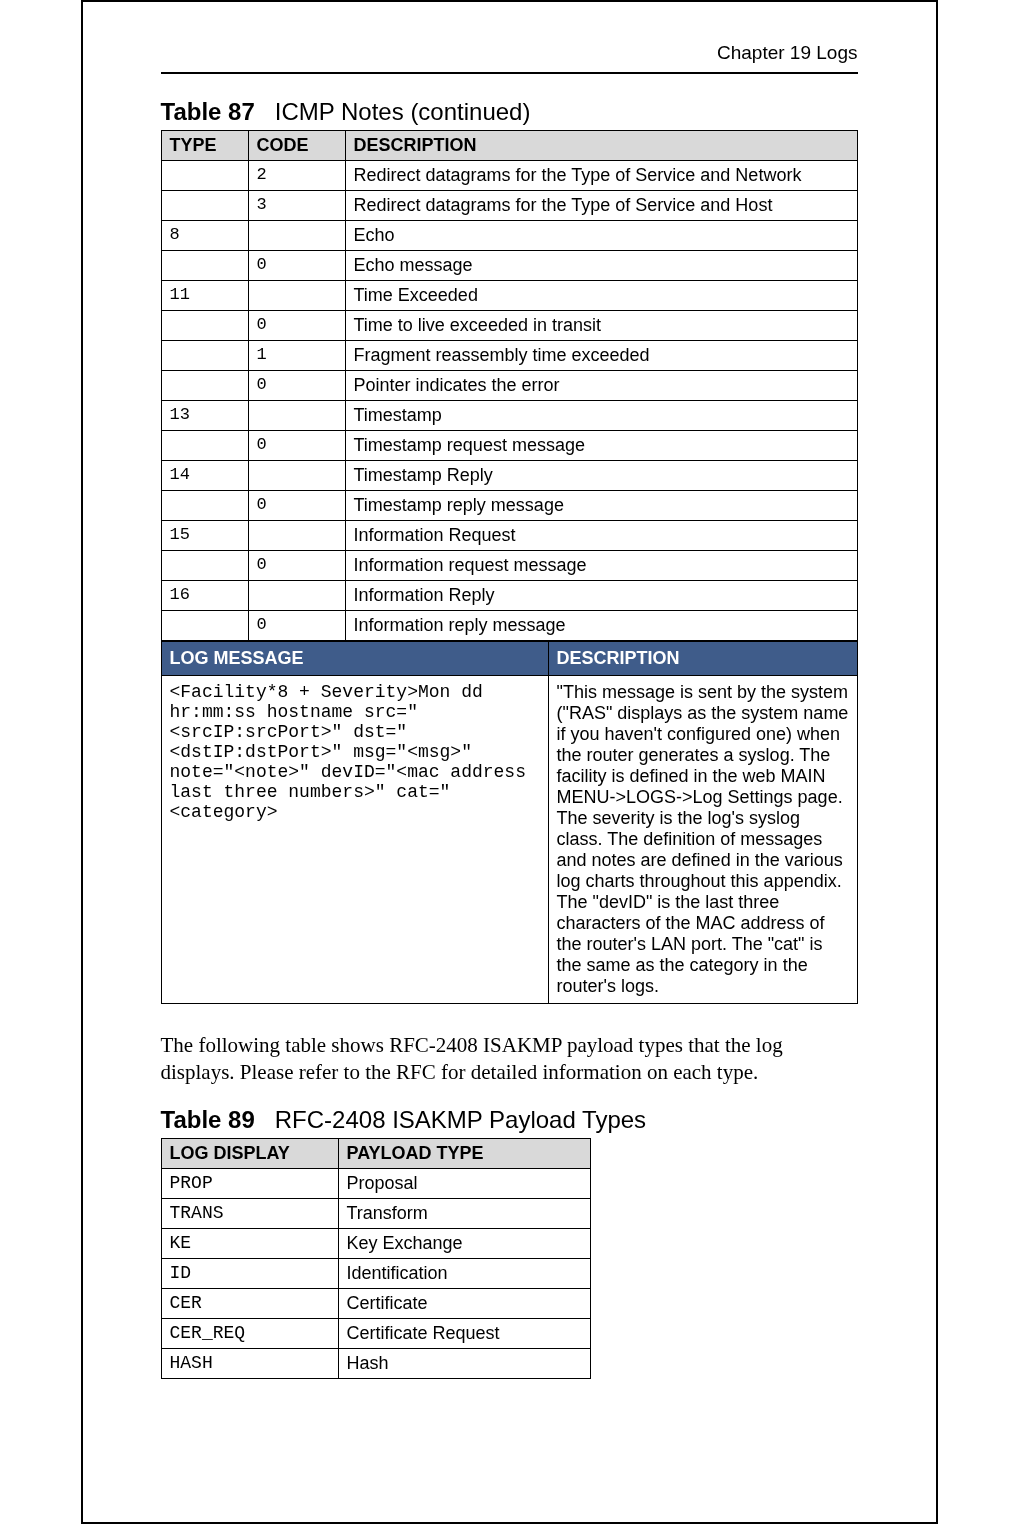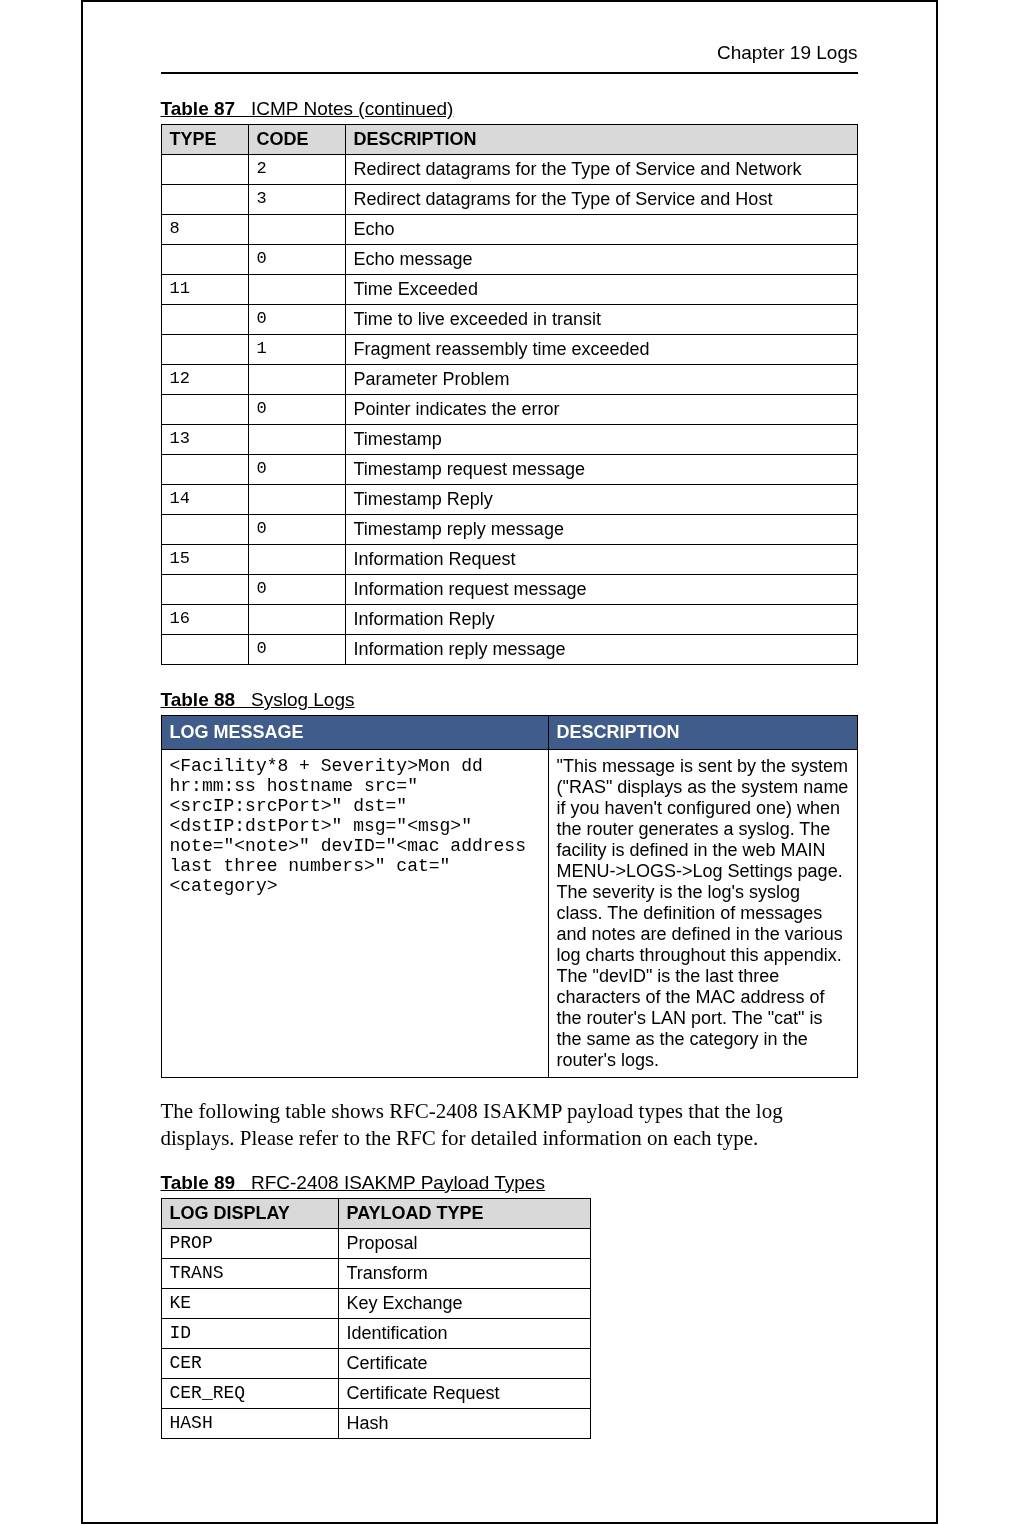--- a/index.html
+++ b/index.html
@@ -22,24 +22,23 @@
     border-top: 2px solid #000;
     margin-top: 8px;
   }
   .chapter-label {
     text-align: right;
     font-size: 19px;
     font-family: Arial, sans-serif;
     margin-bottom: 6px;
   }
   .table-caption {
-    font-size: 19px;
+    font-size: 24px;
     margin-top: 24px;
     margin-bottom: 4px;
-    text-decoration: underline;
   }
   .table-caption b {
     font-weight: bold;
   }
   table {
     border-collapse: collapse;
     width: 100%;
     font-size: 18px;
   }
   table.t87 th, table.t87 td {
@@ -74,21 +73,21 @@
     background: #3f5c8a;
     color: #fff;
     font-weight: bold;
   }
   .t88 .col-msg { width: 370px; }
 
   .body-text {
     font-family: "Times New Roman", Times, serif;
     font-size: 21px;
     line-height: 1.3;
-    margin-top: 20px;
+    margin-top: 28px;
     margin-bottom: 8px;
   }
 
   table.t89 {
     width: 430px;
   }
   table.t89 th, table.t89 td {
     border: 1.5px solid #000;
     padding: 4px 8px;
     text-align: left;
@@ -173,25 +172,20 @@
           <td class="mono"></td>
           <td class="mono">0</td>
           <td>Time to live exceeded in transit</td>
         </tr>
         <tr>
           <td class="mono"></td>
           <td class="mono">1</td>
           <td>Fragment reassembly time exceeded</td>
         </tr>
         <tr>
-          <td class="mono">12</td>
-          <td class="mono"></td>
-          <td>Parameter Problem</td>
-        </tr>
-        <tr>
           <td class="mono"></td>
           <td class="mono">0</td>
           <td>Pointer indicates the error</td>
         </tr>
         <tr>
           <td class="mono">13</td>
           <td class="mono"></td>
           <td>Timestamp</td>
         </tr>
         <tr>
@@ -225,23 +219,20 @@
           <td>Information Reply</td>
         </tr>
         <tr>
           <td class="mono"></td>
           <td class="mono">0</td>
           <td>Information reply message</td>
         </tr>
       </tbody>
   </table>
 
-  <div class="table-caption">
-    <b>Table 88</b>&nbsp;&nbsp;&nbsp;<span>Syslog Logs</span>
-  </div>
   <table class="t88">
     <thead>
       <tr>
         <th class="col-msg">LOG MESSAGE</th>
         <th>DESCRIPTION</th>
       </tr>
     </thead>
     <tbody>
       <tr>
         <td class="mono">&lt;Facility*8 + Severity&gt;Mon dd hr:mm:ss hostname src="&lt;srcIP:srcPort&gt;" dst="&lt;dstIP:dstPort&gt;" msg="&lt;msg&gt;" note="&lt;note&gt;" devID="&lt;mac address last three numbers&gt;" cat="&lt;category&gt;</td>

